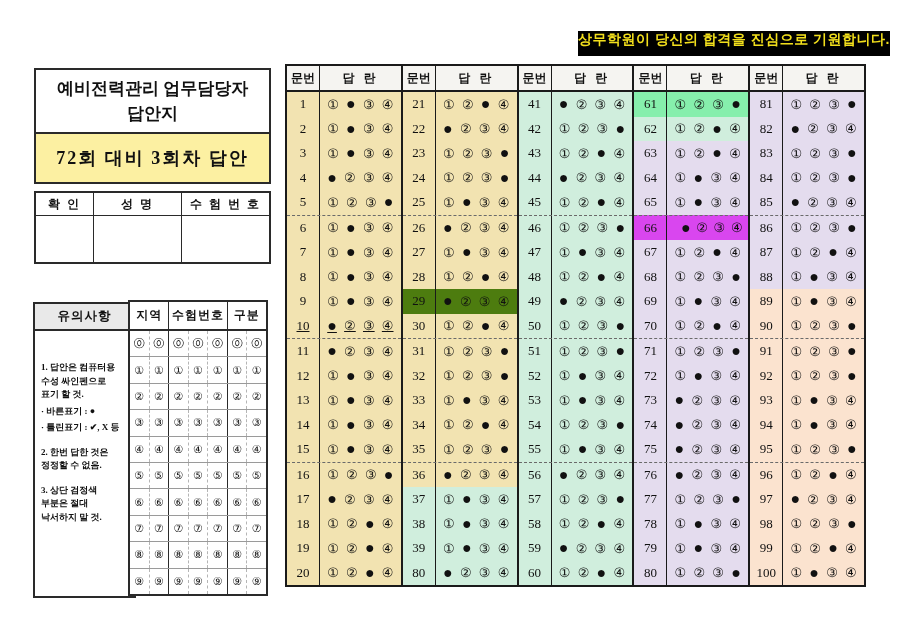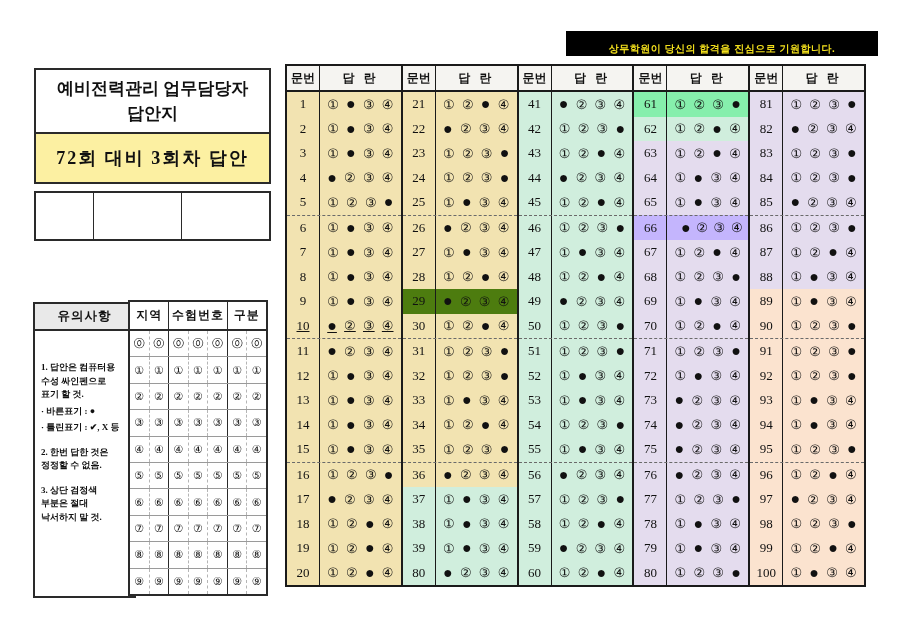--- a/index.html
+++ b/index.html
@@ -5,23 +5,23 @@
   html,body { margin:0; padding:0; }
   body {
     width:900px; height:636px; background:#ffffff; position:relative;
     font-family:"Liberation Serif", serif; color:#111;
     -webkit-font-smoothing:antialiased;
   }
   .abs { position:absolute; box-sizing:border-box; }
 
   
   .banner {
-    left:566px; top:31px; width:312px; height:25px;
-    background:#000; color:#f2df1c; font-weight:bold; font-size:10px;
-    display:flex; align-items:flex-end; justify-content:center; letter-spacing:0.5px;
+    left:578px; top:31px; width:312px; height:25px;
+    background:#000; color:#f2df1c; font-weight:bold; font-size:14px;
+    display:flex; align-items:flex-start; justify-content:center; letter-spacing:0.5px;
     font-family:"Liberation Sans", sans-serif;
   }
 
   
   .title-card { left:34px; top:68px; width:237px;border-radius:30px; }
   .tb-main {
     border:2px solid #2a2a2a; height:66px; background:#fff; box-sizing:border-box;
     display:flex; flex-direction:column; align-items:center; justify-content:center;
     font-weight:bold; font-size:17px; line-height:1.5;
   }
@@ -83,20 +83,25 @@
 
 <div class="abs title-card">
   <div class="tb-main">
     <span>예비전력관리 업무담당자</span>
     <span>답안지</span>
   </div>
   <div class="tb-sub">
     <span>72회 대비 3회차 답안</span>
   </div>
   <div class="tb-fields">
+    <div class="tb-frow tb-fhead">
+      <div class="tb-fcell fc1">확 인</div>
+      <div class="tb-fcell fc2">성 명</div>
+      <div class="tb-fcell fc3">수 험 번 호</div>
+    </div>
     <div class="tb-frow tb-fbody">
       <div class="tb-fcell fc1"></div>
       <div class="tb-fcell fc2"></div>
       <div class="tb-fcell fc3"></div>
     </div>
   </div>
 </div>
 
 <div class="abs notice">
   <div class="notice-header">유의사항</div>
@@ -811,21 +816,21 @@
       </div>
       <div class="arow" style="background: rgb(228, 220, 238);">
         <div class="qcell">65</div>
         <div class="acell">
           <span class="mark">①</span>
           <span class="mark filled">●</span>
           <span class="mark">③</span>
           <span class="mark">④</span>
         </div>
       </div>
-      <div class="arow sep" style="background: #c4b5fd; gap: 8px;">
+      <div class="arow sep" style="background: #d946ef; gap: 8px;">
         <div class="qcell">66</div>
         <div class="acell">
           <span class="mark filled">●</span>
           <span class="mark">②</span>
           <span class="mark">③</span>
           <span class="mark">④</span>
         </div>
       </div>
       <div class="arow" style="background: rgb(228, 220, 238);">
         <div class="qcell">67</div>

